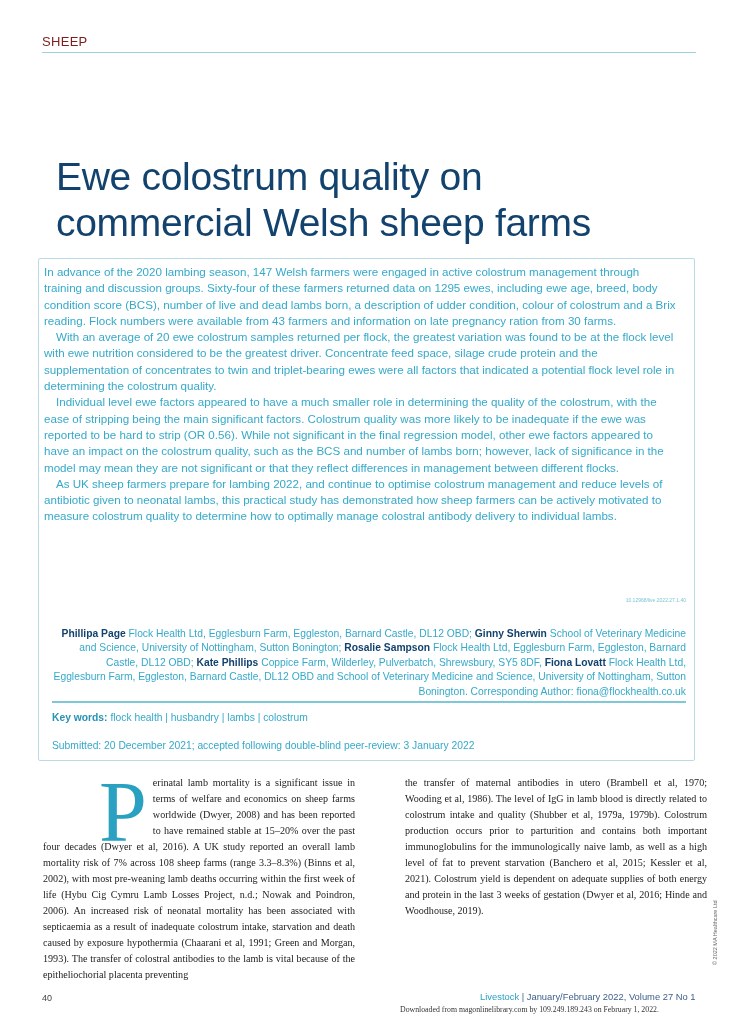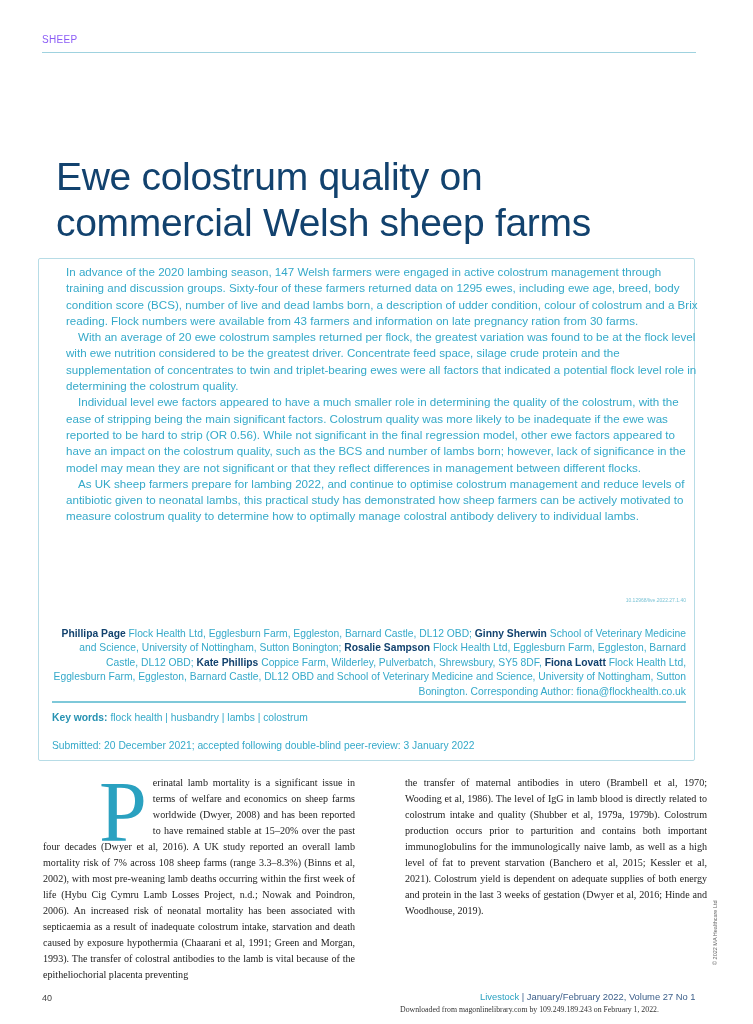--- a/index.html
+++ b/index.html
@@ -1,21 +1,21 @@
 <!DOCTYPE html>
 <html><head>
 <meta charset="utf-8">
 <style>
   html, body { margin: 0; padding: 0; background: #ffffff; }
   body { width: 753px; height: 1024px; position: relative; overflow: hidden; font-family: "Liberation Sans", sans-serif; }
-  .section-label { position: absolute; left: 42px; top: 34px; font-size: 10px; color: #8b5cf6; letter-spacing: 0.3px; }
+  .section-label { position: absolute; left: 42px; top: 34px; font-size: 13px; color: #7f1d1d; letter-spacing: 0.3px; }
   .section-rule { position: absolute; left: 42px; top: 52px; width: 654px; height: 1px; background: #9fd2df; }
   .title { position: absolute; left: 42px; top: 140px; width: 680px; font-size: 39px; line-height: 46px; color: #12426e; font-weight: normal; margin: 14px; letter-spacing: -0.3px; }
   .abstract-box { position: absolute; left: 38px; top: 258px; width: 657px; height: 503px; border: 1.5px solid #b7dce6; border-radius: 2px; box-sizing: border-box; }
-  .abstract { position: absolute; left: 66px; top: 264px; width: 634px; font-size: 11.6px; line-height: 16.3px; color: #35a9c9; }
+  .abstract { position: absolute; left: 44px; top: 264px; width: 634px; font-size: 11.6px; line-height: 16.3px; color: #35a9c9; }
   .abstract p { margin: 0; text-indent: 12px; }
   .abstract p.first { text-indent: 0; }
   .doi { position: absolute; left: 560px; top: 597px; width: 126px; text-align: right; font-size: 5px; color: #7cc4d6; }
   .authors { position: absolute; left: 52px; top: 627px; width: 634px; font-size: 10.3px; line-height: 14.4px; color: #35a9c9; text-align: right; }
   .authors b { color: #12426e; }
   .auth-rule { position: absolute; left: 52px; top: 701px; width: 634px; height: 1.5px; background: #7ec8d9; }
   .keywords { position: absolute; left: 52px; top: 712px; font-size: 10.3px; color: #35a9c9; }
   .keywords b { color: #2792b2; }
   .submitted { position: absolute; left: 52px; top: 740px; font-size: 10.3px; color: #35a9c9; }
   .body-col { position: absolute; top: 775px; width: 312px; font-family: "Liberation Serif", serif; font-size: 10.1px; line-height: 16px; color: #222; text-align: justify; }

